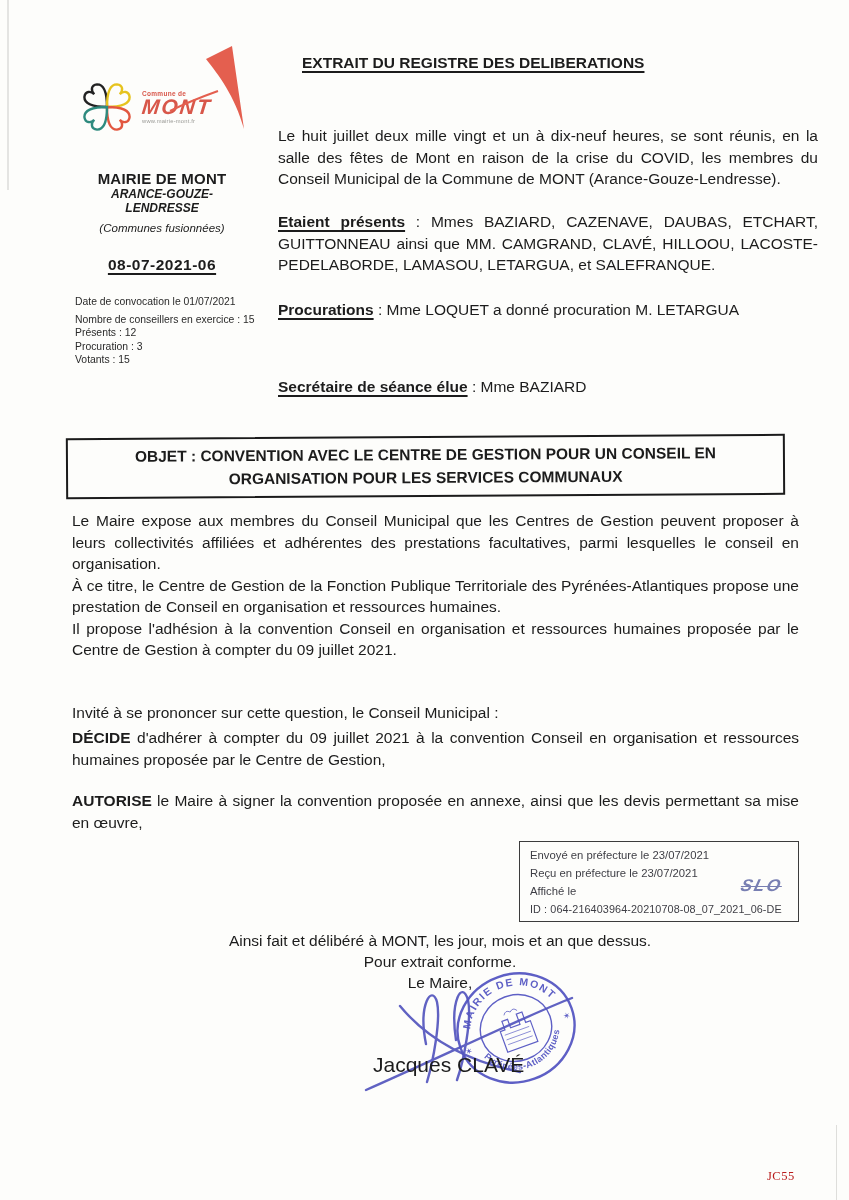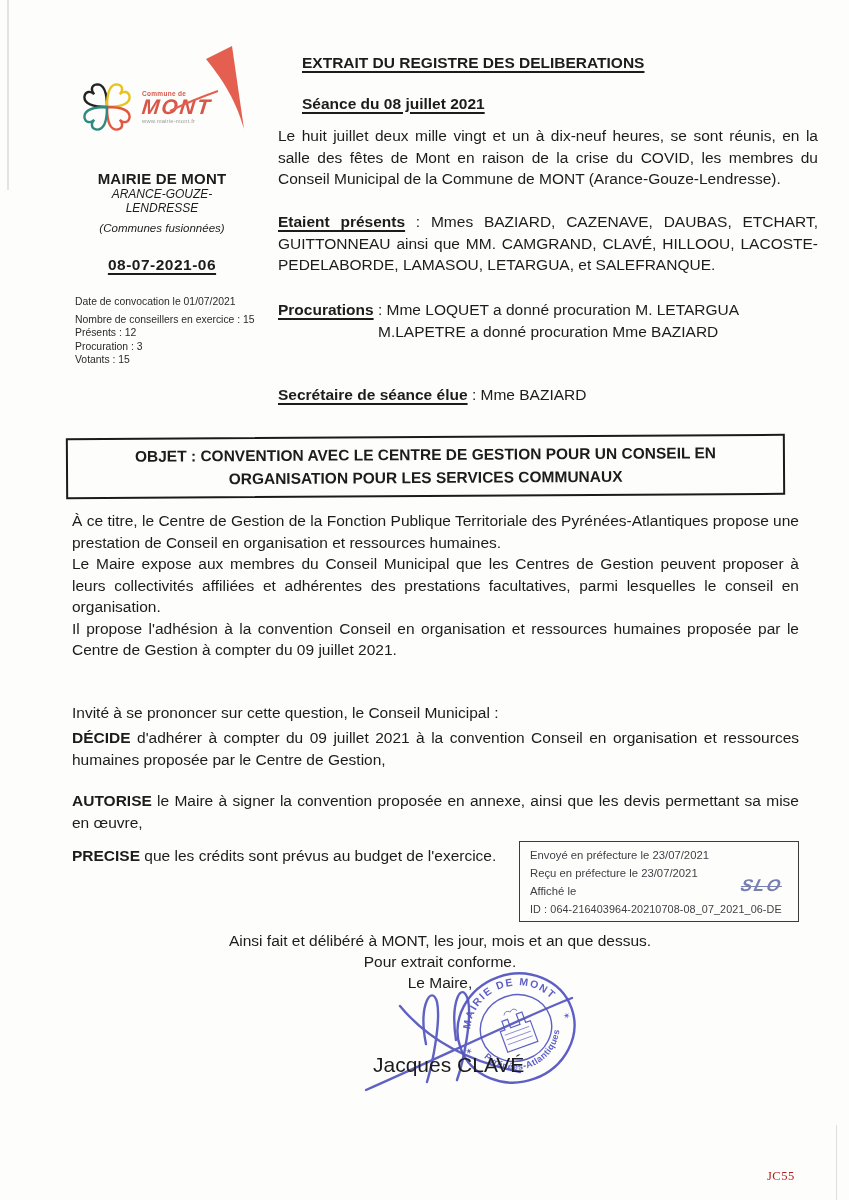--- a/index.html
+++ b/index.html
@@ -23,35 +23,35 @@
   .logo{left:76px;top:78px;display:flex;align-items:flex-start;}
   .logo-text{margin-left:4px;margin-top:12px;}
   .logo-commune{font-size:6.5px;color:#d8574a;font-weight:bold;letter-spacing:.3px;}
   .logo-name{font-size:21px;font-weight:bold;font-style:italic;color:#d8574a;
              letter-spacing:2px;transform:skewX(-6deg);line-height:20px;}
   .logo-url{font-size:5.8px;color:#9a9a96;margin-top:1px;letter-spacing:.2px;}
 
   
   .sidebar{left:62px;top:170px;width:200px;text-align:center;}
   .sb-title{font-size:15px;font-weight:bold;letter-spacing:.2px;}
-  .sb-sub{font-size:12px;font-style:italic;font-weight:normal;line-height:14px;}
+  .sb-sub{font-size:12px;font-style:italic;font-weight:bold;line-height:14px;}
   .sb-paren{font-size:11.5px;font-style:italic;margin-top:7px;}
   .sb-ref{font-size:15.5px;font-weight:bold;margin-top:22px;letter-spacing:.5px;}
   .sb-convoc{text-align:left;padding-left:13px;margin-top:21px;color:#2a2a2a;}
   .sb-counts{text-align:left;padding-left:13px;margin-top:4px;color:#2a2a2a;}
 
   
   .header{left:302px;top:52px;width:500px;}
   .hd-session{margin-top:19px;}
   .maincol{left:262px;width:540px;margin-left:16px;}
   .intro{top:125px;}
   .presents{top:211px;}
   .procs{top:299px;}
   .proc-indent{padding-left:100px;}
-  .secretary{top:384px;}
+  .secretary{top:376px;}
 
   
   .objet{left:66px;top:436px;width:695px;border:2px solid #1b1b1b;
          padding:5px 10px 6px;text-align:center;font-weight:bold;
          font-size:15.5px;line-height:23px;transform:rotate(-.35deg);background:#fdfdfb;}
 
   
   .bodycol{left:72px;width:727px;}
   .expose{top:510px;}
   .invite{top:685px;margin-top:17px;}
@@ -120,59 +120,54 @@
     <div class="sb-counts small">
       <div>Nombre de conseillers en exercice : 15</div>
       <div>Présents : 12</div>
       <div>Procuration : 3</div>
       <div>Votants : 15</div>
     </div>
   </div>
 
   <div class="abs header txt">
     <div><span class="b u">EXTRAIT DU REGISTRE DES DELIBERATIONS</span></div>
-    <div class="hd-session"><span class="b u">Séance du 08 juillet 2021</span></div>
   </div>
 
   <div class="abs maincol intro txt just">Le huit juillet deux mille vingt et un à dix-neuf heures, se sont réunis, en la salle des fêtes de Mont en raison de la crise du COVID, les membres du Conseil Municipal de la Commune de MONT (Arance-Gouze-Lendresse).</div>
 
   <div class="abs maincol presents txt just">
     <span class="b u">Etaient présents</span><span> : Mmes BAZIARD, CAZENAVE, DAUBAS, ETCHART, GUITTONNEAU ainsi que MM.  CAMGRAND, CLAVÉ, HILLOOU, LACOSTE-PEDELABORDE, LAMASOU, LETARGUA, et SALEFRANQUE.</span>
   </div>
 
   <div class="abs maincol procs txt">
     <div><span class="b u">Procurations</span><span> : Mme LOQUET a donné procuration M. LETARGUA</span></div>
-    <div class="proc-indent">M.LAPETRE a donné procuration Mme BAZIARD</div>
   </div>
 
   <div class="abs maincol secretary txt">
     <span class="b u">Secrétaire de séance élue</span><span> : Mme BAZIARD</span>
   </div>
 
   <div class="abs objet">OBJET : CONVENTION AVEC LE CENTRE DE GESTION POUR UN CONSEIL EN ORGANISATION POUR LES SERVICES COMMUNAUX</div>
 
   <div class="abs bodycol expose txt just">
+    <div>Le Maire expose aux membres du Conseil Municipal que les Centres de Gestion peuvent proposer à leurs collectivités affiliées et adhérentes des prestations facultatives, parmi lesquelles le conseil en organisation.</div>
     <div>À ce titre, le Centre de Gestion de la Fonction Publique Territoriale des Pyrénées-Atlantiques propose une prestation de Conseil en organisation et ressources humaines.</div>
-    <div>Le Maire expose aux membres du Conseil Municipal que les Centres de Gestion peuvent proposer à leurs collectivités affiliées et adhérentes des prestations facultatives, parmi lesquelles le conseil en organisation.</div>
     <div>Il propose l'adhésion à la convention Conseil en organisation et ressources humaines proposée par le Centre de Gestion à compter du 09 juillet 2021.</div>
   </div>
 
   <div class="abs bodycol invite txt">Invité à se prononcer sur cette question, le Conseil Municipal :</div>
 
   <div class="abs bodycol decide txt just">
     <span class="b">DÉCIDE</span><span> d'adhérer à compter du 09 juillet 2021 à la convention Conseil en organisation et ressources humaines proposée par le Centre de Gestion,</span>
   </div>
 
   <div class="abs bodycol autorise txt just">
     <span class="b">AUTORISE</span><span> le Maire à signer la convention proposée en annexe, ainsi que les devis permettant sa mise en œuvre,</span>
   </div>
 
-  <div class="abs bodycol precise txt">
-    <span class="b">PRECISE</span><span> que les crédits sont prévus au budget de l'exercice.</span>
-  </div>
 
   <div class="abs prefbox">
     <div class="pline">Envoyé en préfecture le 23/07/2021</div>
     <div class="pline">Reçu en préfecture le 23/07/2021</div>
     <div class="pline">Affiché le</div>
     <div class="pline idline">ID : 064-216403964-20210708-08_07_2021_06-DE</div>
     <div class="slo-mark">SLO</div>
   </div>
 
   <div class="abs closing txt">

